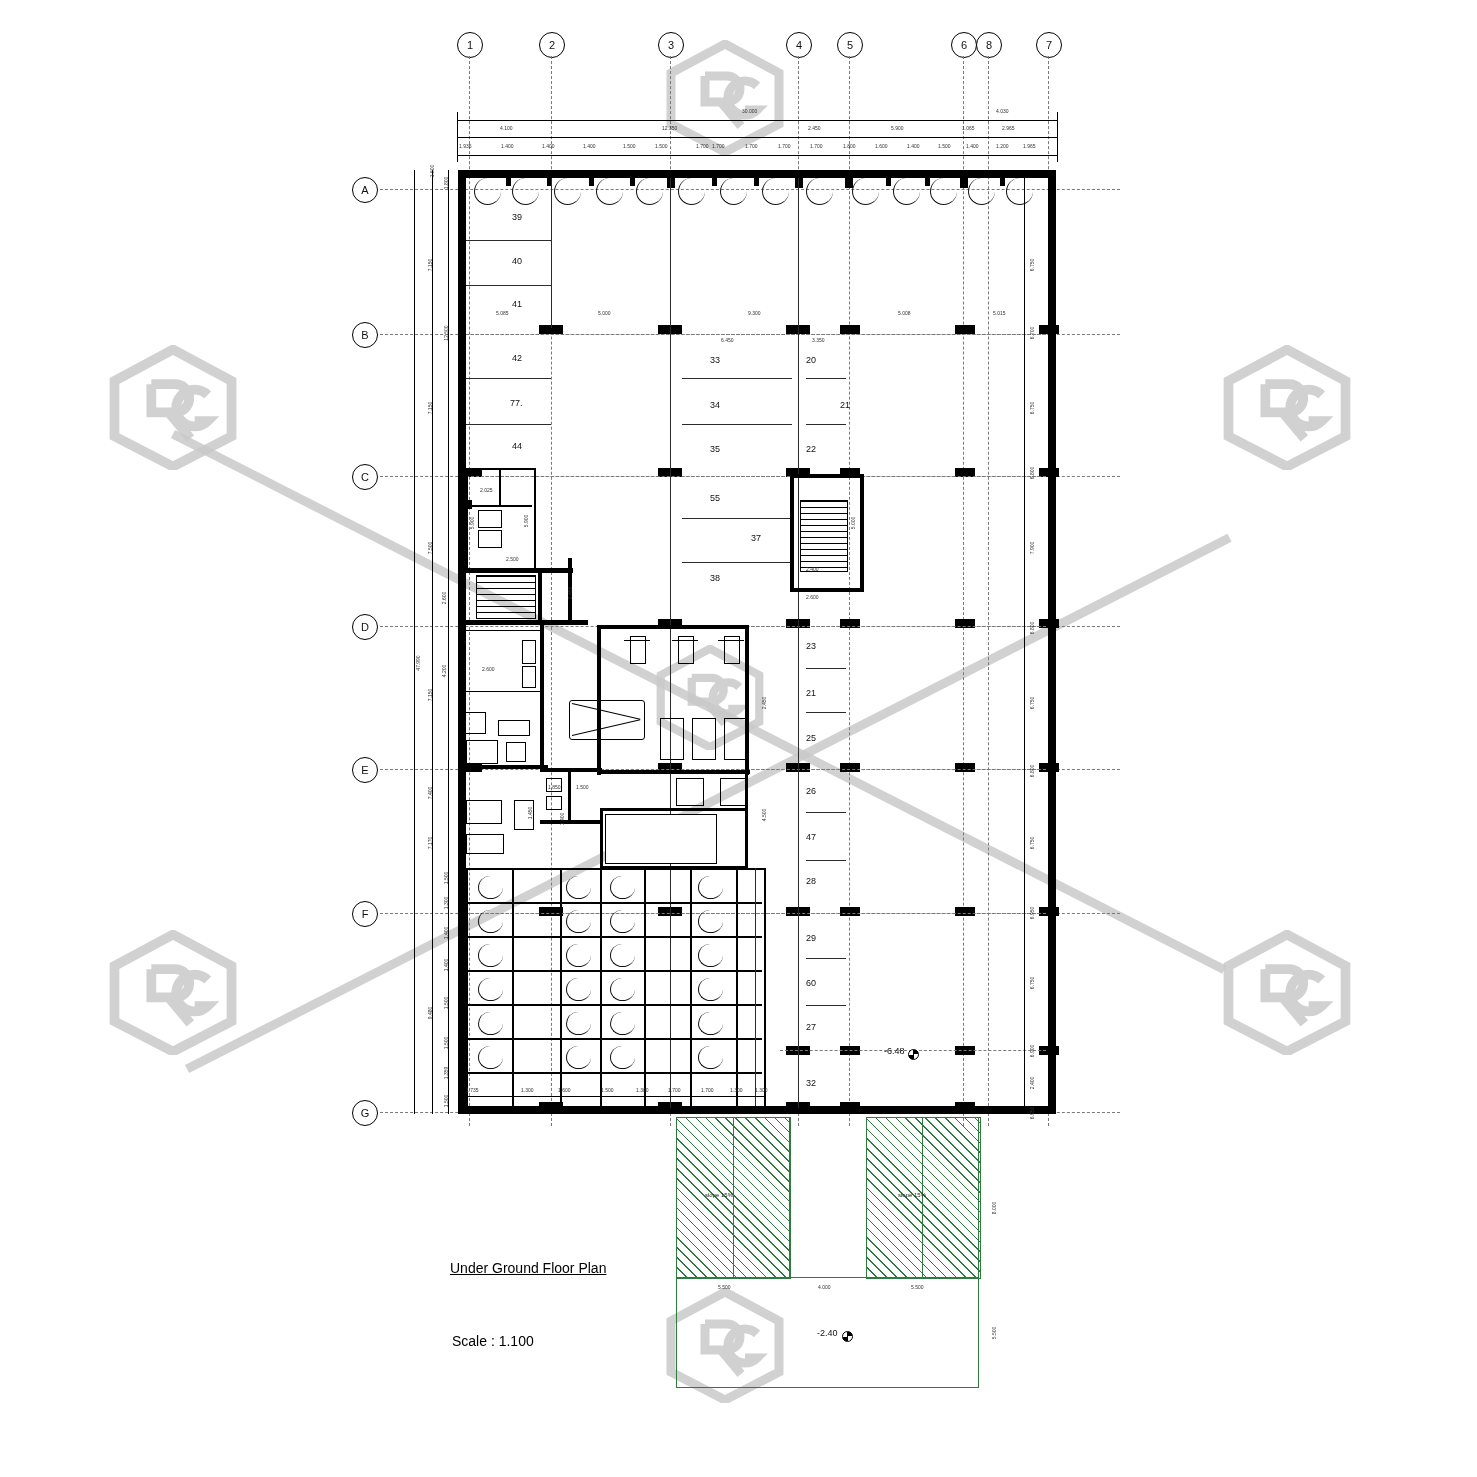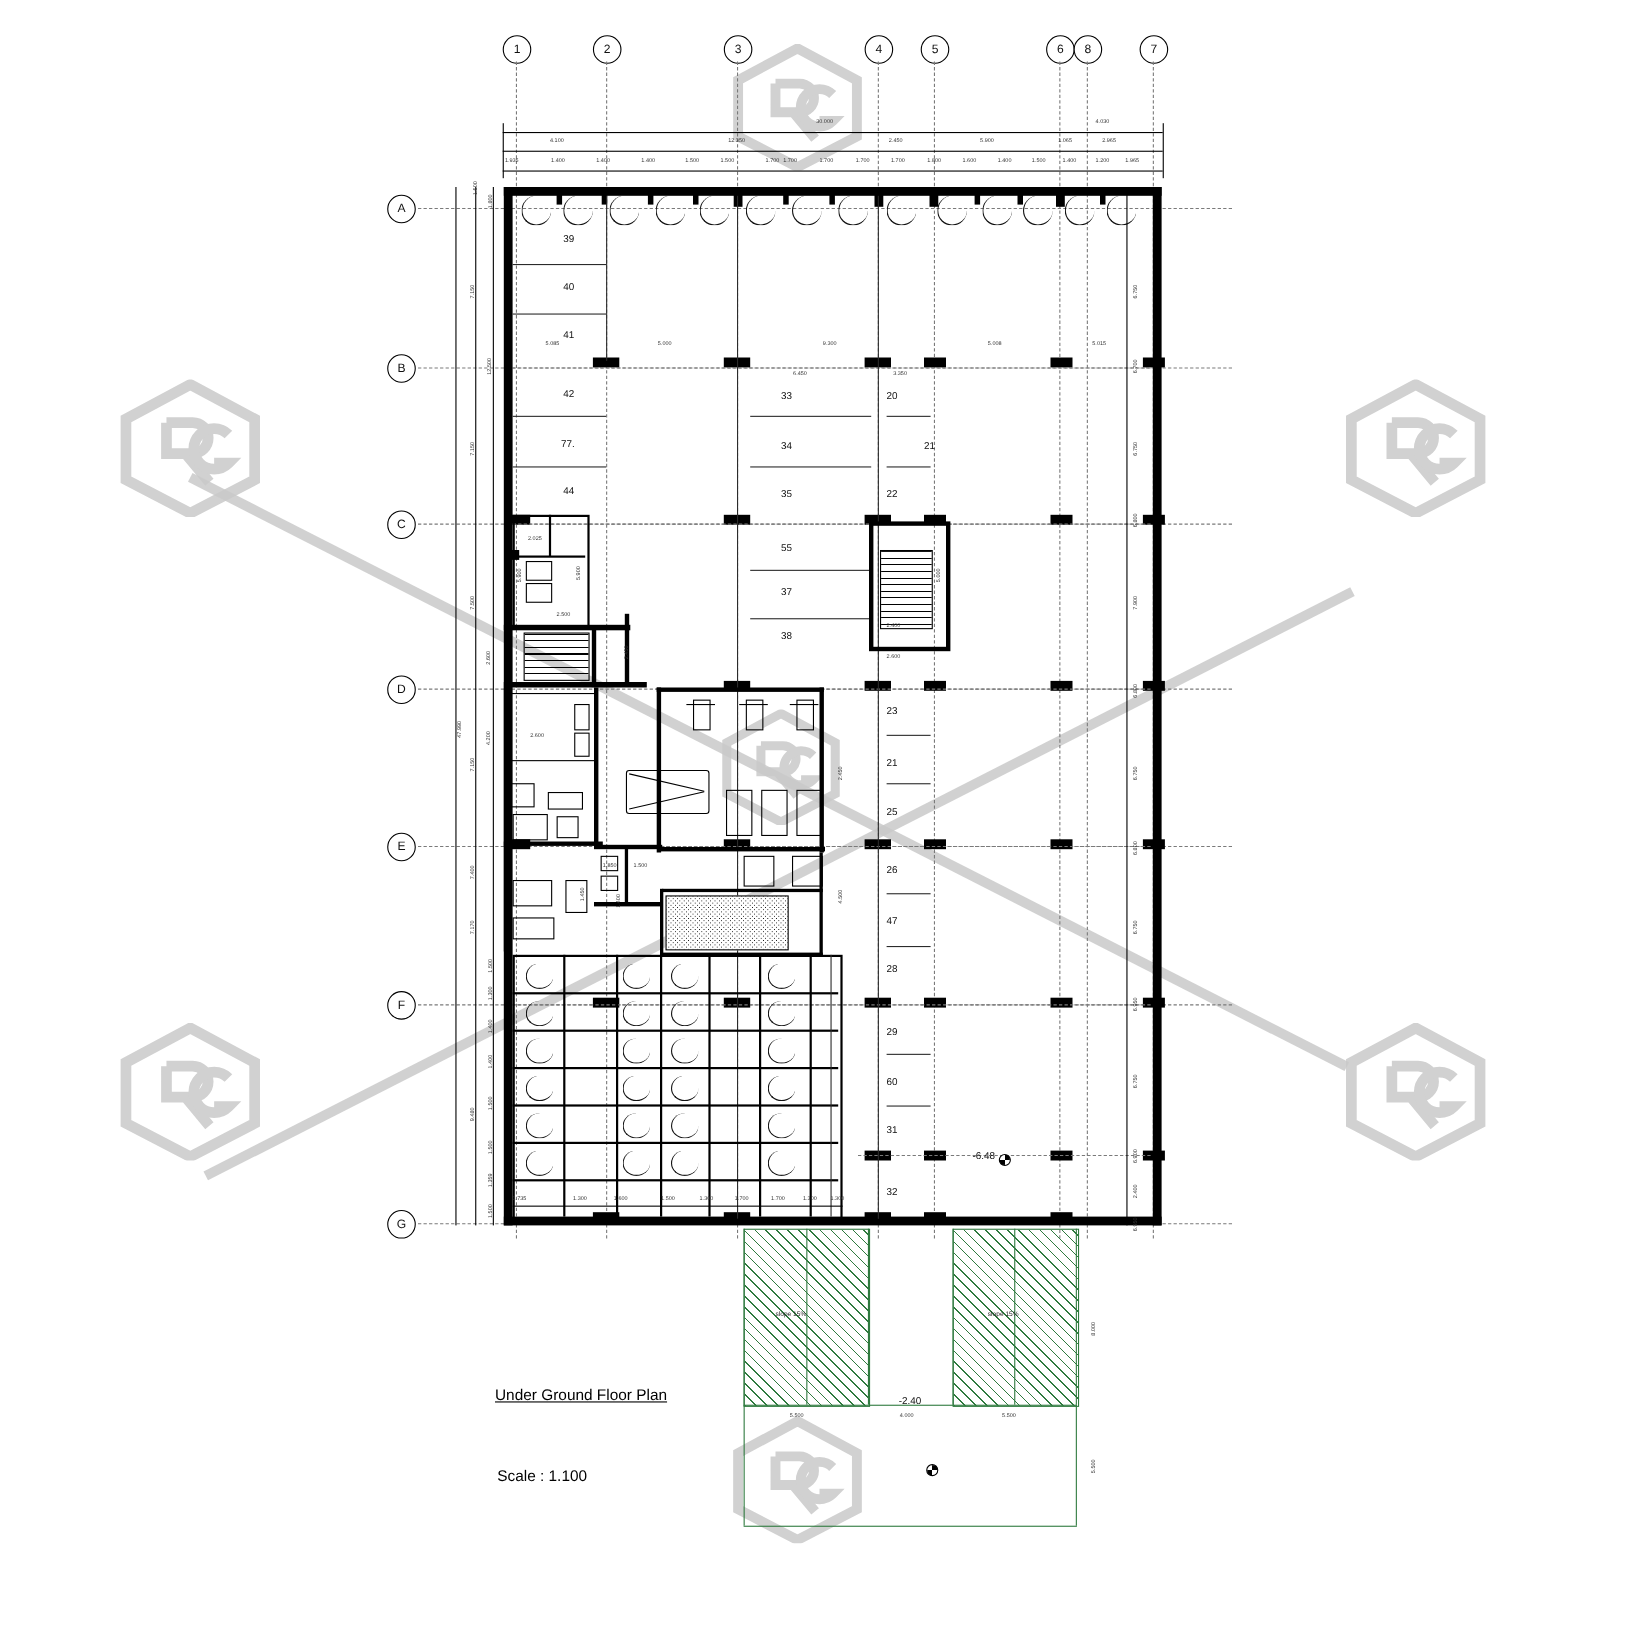--- a/index.html
+++ b/index.html
@@ -286,36 +286,36 @@
   <div class="txt" style="left:512px;top:256px;">40</div>
   <div class="txt" style="left:512px;top:299px;">41</div>
   <div class="txt" style="left:512px;top:353px;">42</div>
   <div class="txt" style="left:510px;top:398px;">77.</div>
   <div class="txt" style="left:512px;top:441px;">44</div>
 
   <div class="txt" style="left:710px;top:355px;">33</div>
   <div class="txt" style="left:710px;top:400px;">34</div>
   <div class="txt" style="left:710px;top:444px;">35</div>
   <div class="txt" style="left:710px;top:493px;">55</div>
-  <div class="txt" style="left:710px;top:533px;">37</div>
+  <div class="txt" style="left:751px;top:533px;">37</div>
   <div class="txt" style="left:710px;top:573px;">38</div>
 
   <div class="txt" style="left:806px;top:355px;">20</div>
   <div class="txt" style="left:840px;top:400px;">21</div>
   <div class="txt" style="left:806px;top:444px;">22</div>
 
   <div class="txt" style="left:806px;top:641px;">23</div>
   <div class="txt" style="left:806px;top:688px;">21</div>
   <div class="txt" style="left:806px;top:733px;">25</div>
   <div class="txt" style="left:806px;top:786px;">26</div>
   <div class="txt" style="left:806px;top:832px;">47</div>
   <div class="txt" style="left:806px;top:876px;">28</div>
   <div class="txt" style="left:806px;top:933px;">29</div>
   <div class="txt" style="left:806px;top:978px;">60</div>
-  <div class="txt" style="left:806px;top:1022px;">31</div>
+  <div class="txt" style="left:806px;top:1022px;">27</div>
   <div class="txt" style="left:806px;top:1078px;">32</div>
 
   <div class="room" style="left:790px;top:474px;width:66px;height:110px;border-width:4px;"></div>
   <div class="stair" style="left:800px;top:500px;width:46px;height:70px;"></div>
   <div class="txt5" style="left:806px;top:566px;">2.400</div>
   <div class="txt5" style="left:806px;top:594px;">2.600</div>
   <div class="txt5" style="left:847px;top:520px;transform:rotate(-90deg);">5.000</div>
 
   <div class="room" style="left:466px;top:468px;width:66px;height:100px;border-width:2px;"></div>
   <div class="ln" style="left:466px;top:505px;width:66px;height:2px;"></div>
@@ -432,21 +432,21 @@
   <div class="door" style="left:698px;top:1012px;width:24px;height:22px;"></div>
   <div class="door" style="left:478px;top:1046px;width:24px;height:22px;"></div>
   <div class="door" style="left:566px;top:1046px;width:24px;height:22px;"></div>
   <div class="door" style="left:610px;top:1046px;width:24px;height:22px;"></div>
   <div class="door" style="left:698px;top:1046px;width:24px;height:22px;"></div>
 
   <div class="thin-v" style="left:755px;top:868px;height:238px;"></div>
 
   <div class="txt" style="left:884px;top:1046px;">-6.48</div>
   <div class="arrowdot" style="left:908px;top:1049px;"></div>
-  <div class="txt" style="left:817px;top:1268px;">-2.40</div>
+  <div class="txt" style="left:817px;top:1328px;">-2.40</div>
   <div class="arrowdot" style="left:842px;top:1331px;"></div>
 
   <div class="hatch" style="left:676px;top:1117px;width:113px;height:160px;"></div>
   <div class="hatch" style="left:866px;top:1117px;width:113px;height:160px;"></div>
   <div class="greenline" style="left:676px;top:1117px;width:1px;height:160px;"></div>
   <div class="greenline" style="left:978px;top:1117px;width:1px;height:160px;"></div>
   <div class="greenline" style="left:676px;top:1277px;width:303px;height:1px;"></div>
   <div class="greenline" style="left:789px;top:1117px;width:1px;height:160px;"></div>
   <div class="greenline" style="left:866px;top:1117px;width:1px;height:160px;"></div>
   <div class="ln" style="left:733px;top:1117px;width:1px;height:160px;background:#2f7a3f;"></div>

